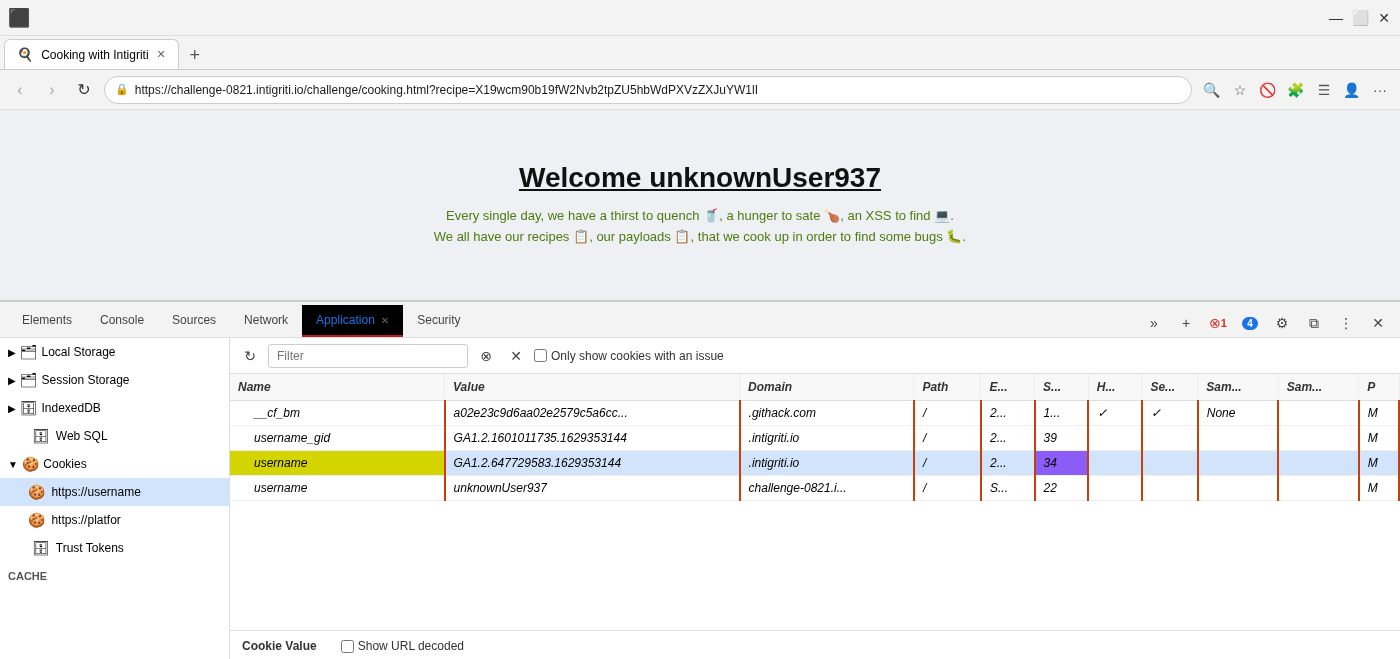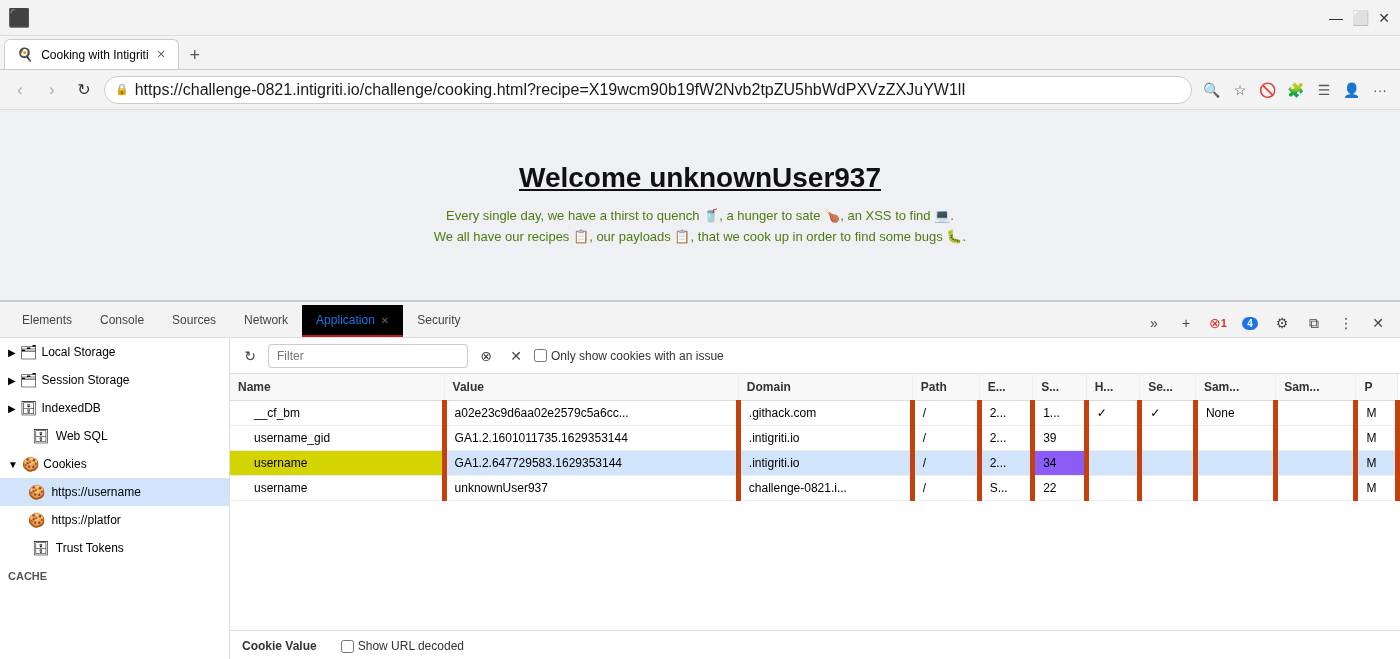--- a/index.html
+++ b/index.html
@@ -64,21 +64,21 @@
       border: 1px solid #ccc;
       border-radius: 14px;
       display: flex;
       align-items: center;
       padding: 0 10px;
       gap: 6px;
       font-size: 12px;
       color: #333;
     }
     .url-lock { font-size: 11px; color: #555; }
-    .url-text { flex: 1; font-size: 16px; color: #1a1a1a; }
+    .url-text { flex: 1; font-size: 12px; color: #1a1a1a; }
     .addr-actions { display: flex; gap: 4px; align-items: center; }
     .addr-btn { width: 24px; height: 24px; background: none; border: none; cursor: pointer; font-size: 14px; color: #555; display: flex; align-items: center; justify-content: center; }
 
     
     .page-content {
       background: #eef0f4;
       height: 190px;
       display: flex;
       flex-direction: column;
       align-items: center;
@@ -185,36 +185,36 @@
       border: 1px solid #ccc;
       border-radius: 3px;
       padding: 0 8px;
       font-size: 12px;
       width: 200px;
       background: #fff;
     }
     .checkbox-label { display: flex; align-items: center; gap: 4px; font-size: 12px; color: #333; cursor: pointer; }
 
     
-    .table-container { flex: 1; overflow: auto; }
+    .table-container { flex: 1; overflow: auto; font-style: italic; }
     table { width: 100%; border-collapse: collapse; font-size: 12px; }
     thead tr { background: #f8f8f8; border-bottom: 1px solid #ddd; }
     th {
       text-align: left;
       padding: 6px 8px;
       font-weight: 600;
       font-size: 12px;
       color: #333;
       border-right: 1px solid #eee;
       white-space: nowrap;
     }
     td {
       padding: 5px 8px;
       border-bottom: 1px solid #eee;
-      border-right: 5px solid #c2410c;
+      border-right: 2px solid #c2410c;
       white-space: nowrap;
       overflow: hidden;
       text-overflow: ellipsis;
       max-width: 200px;
       font-size: 12px;
     }
 
     .cookie-value-bar {
       border-top: 1px solid #ddd;
       padding: 8px 12px;

